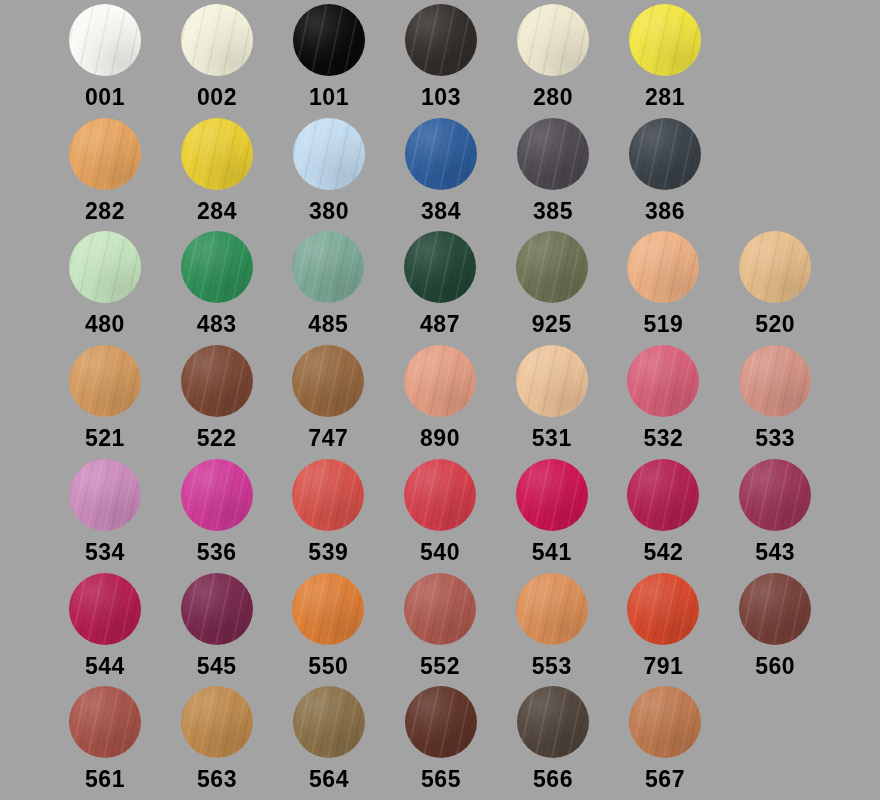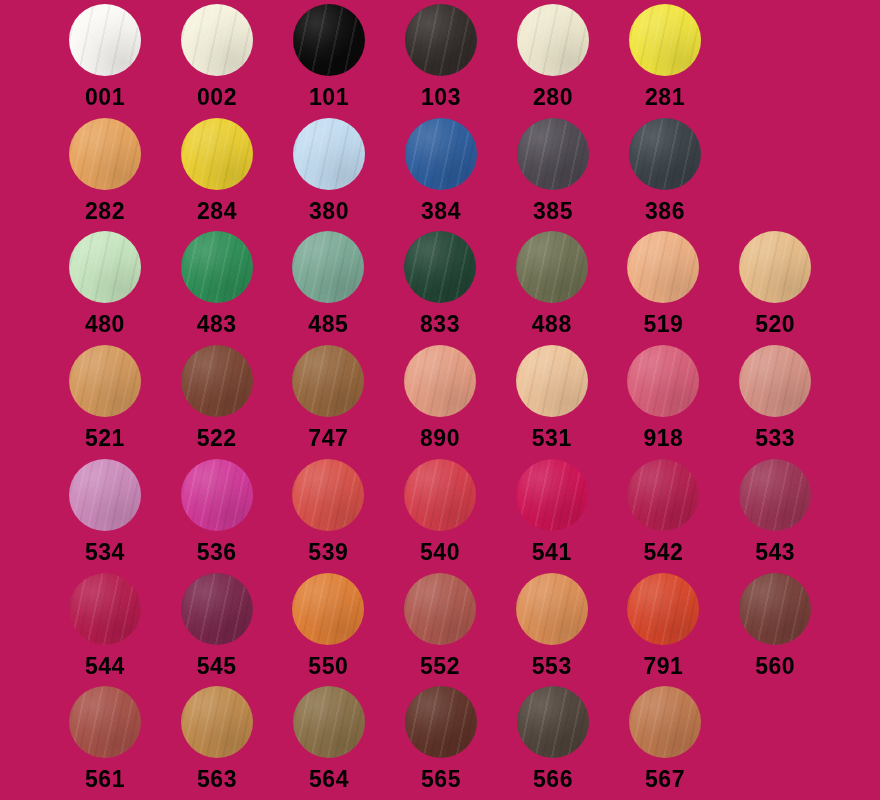--- a/index.html
+++ b/index.html
@@ -14,21 +14,21 @@
     overflow: hidden;
   }
   #swatch-chart {
     width: 880px;
     height: 800px;
     box-sizing: border-box;
     padding: 4px 0 0 0;
     display: flex;
     flex-direction: column;
     align-items: center;
-    background: #be185d;
+    background: #a3a3a3;
   }
   .swatch-row {
     display: flex;
     flex-direction: row;
     justify-content: flex-start;
     align-items: flex-start;
     height: 115px;
     width: 760px;
     margin: 0 auto;
   }
@@ -200,28 +200,28 @@
           <div class="texture"></div>
           <div class="shade"></div>
         </div>
         <div class="swatch-label">485</div>
       </div>
       <div class="swatch-cell">
         <div class="swatch-disc" style="background-color: rgb(35, 71, 54);">
           <div class="texture"></div>
           <div class="shade"></div>
         </div>
-        <div class="swatch-label">833</div>
+        <div class="swatch-label">487</div>
       </div>
       <div class="swatch-cell">
         <div class="swatch-disc" style="background-color: rgb(111, 114, 83);">
           <div class="texture"></div>
           <div class="shade"></div>
         </div>
-        <div class="swatch-label">488</div>
+        <div class="swatch-label">925</div>
       </div>
       <div class="swatch-cell">
         <div class="swatch-disc" style="background-color: rgb(239, 177, 132);">
           <div class="texture"></div>
           <div class="shade"></div>
         </div>
         <div class="swatch-label">519</div>
       </div>
       <div class="swatch-cell">
         <div class="swatch-disc" style="background-color: rgb(232, 190, 138);">
@@ -265,21 +265,21 @@
           <div class="texture"></div>
           <div class="shade"></div>
         </div>
         <div class="swatch-label">531</div>
       </div>
       <div class="swatch-cell">
         <div class="swatch-disc" style="background-color: rgb(217, 96, 122);">
           <div class="texture"></div>
           <div class="shade"></div>
         </div>
-        <div class="swatch-label">918</div>
+        <div class="swatch-label">532</div>
       </div>
       <div class="swatch-cell">
         <div class="swatch-disc" style="background-color: rgb(215, 148, 134);">
           <div class="texture"></div>
           <div class="shade"></div>
         </div>
         <div class="swatch-label">533</div>
       </div>
     </div>
     <div class="swatch-row">

